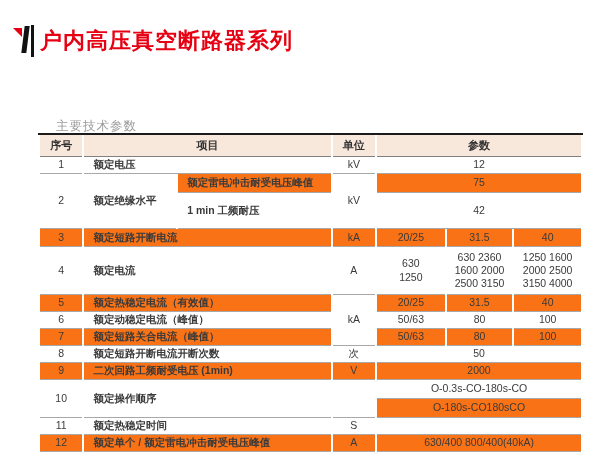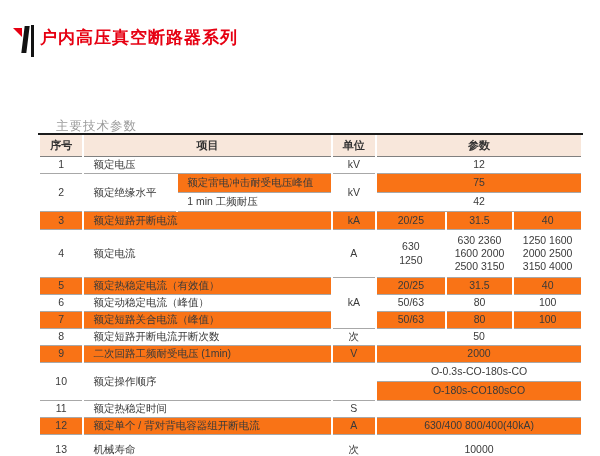--- a/index.html
+++ b/index.html
@@ -17,21 +17,21 @@
   .logo .slant {
     position:absolute; left:10px; top:1px; width:5px; height:27px;
     background:#121212; transform:skewX(-7deg);
   }
   .logo .bar {
     position:absolute; left:18px; top:0; width:3px; height:32px; background:#121212;
   }
   
   .page-title {
     position:absolute; left:40px; top:26px; margin:0;
-    font-size:17px; font-weight:bold; color:#e60012; letter-spacing:1px;
+    font-size:22px; font-weight:bold; color:#e60012; letter-spacing:1px;
   }
   .section-heading {
     position:absolute; left:38px; top:100px; margin:18px;
     font-size:12.5px; font-weight:normal; color:#9a9a9a; letter-spacing:1px;
   }
   
   .tbl-wrap { position:absolute; left:38px; top:133px; }
   table.params {
     width:545px; table-layout:fixed;
     border-collapse:separate; border-spacing:2px 0;
@@ -39,21 +39,21 @@
   }
   table.params td {
     font-size:10.5px; color:#3a3a3a; text-align:center; vertical-align:middle;
     padding:1px 2px; border-bottom:1px solid #a8a8a8; overflow:hidden;
     line-height:1.25;
   }
   table.params thead td {
     background:#f8e7db; font-weight:bold; color:#333333; font-size:11px;
     border-bottom:1px solid #808080; height:19px;margin-top:14px;
   }
-  table.params td.item { text-align:left; padding-left:9px; font-weight:normal; }
+  table.params td.item { text-align:left; padding-left:9px; font-weight:bold; }
   table.params td.g { background:#f97316; }
   table.params tr.last td { border-bottom:none; }
   .ln { display:block; }
 </style>
 </head>
 <body>
 
 <div class="logo">
   <span class="tri"></span>
   <span class="slant"></span>
@@ -91,21 +91,21 @@
       <td colspan="3">12</td>
     </tr>
 
     <tr style="height:19px">
       <td rowspan="2">2</td>
       <td class="item" rowspan="2">额定绝缘水平</td>
       <td class="item g">额定雷电冲击耐受电压峰值</td>
       <td rowspan="2">kV</td>
       <td colspan="3" class="g">75</td>
     </tr>
-    <tr style="height:19px">
+    <tr style="height:36px">
       <td class="item">1 min 工频耐压</td>
       <td colspan="3">42</td>
     </tr>
 
     <tr style="height:18px">
       <td class="g">3</td>
       <td class="item g" colspan="2">额定短路开断电流</td>
       <td class="g">kA</td>
       <td class="g">20/25</td>
       <td class="g">31.5</td>
@@ -183,21 +183,21 @@
 
     <tr style="height:17px">
       <td>11</td>
       <td class="item" colspan="2">额定热稳定时间</td>
       <td>S</td>
       <td colspan="3"></td>
     </tr>
 
     <tr style="height:17px">
       <td class="g">12</td>
-      <td class="item g" colspan="2">额定单个 / 背对背电容器组开断电流</td>
+      <td class="item g" colspan="2">额定单个 / 额定雷电冲击耐受电压峰值</td>
       <td class="g">A</td>
       <td colspan="3" class="g">630/400 800/400(40kA)</td>
     </tr>
 
     <tr style="height:29px" class="last">
       <td>13</td>
       <td class="item" colspan="2">机械寿命</td>
       <td>次</td>
       <td colspan="3">10000</td>
     </tr>

